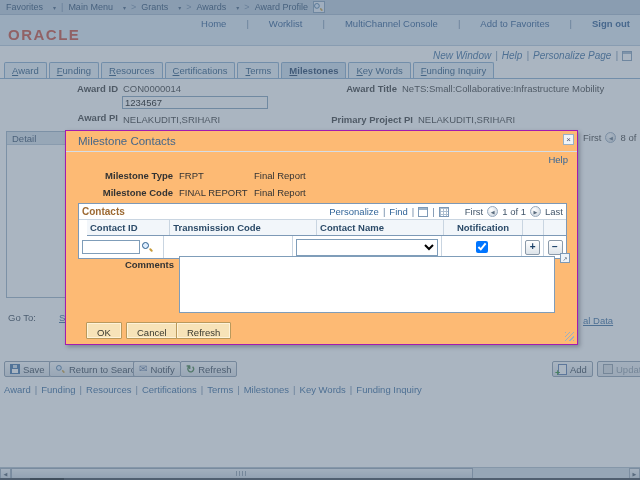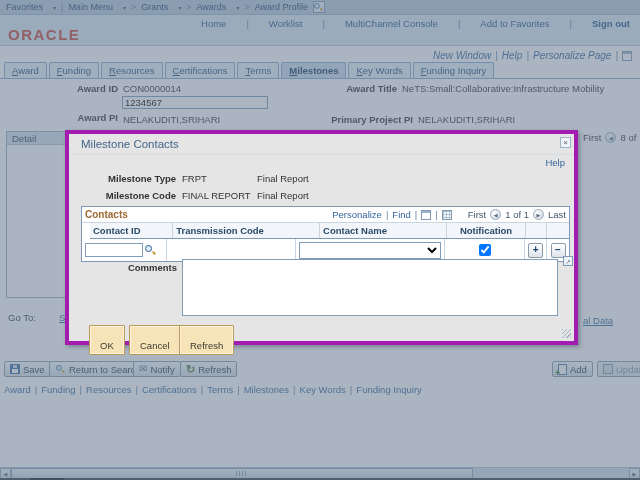--- a/index.html
+++ b/index.html
@@ -73,22 +73,22 @@
               display:flex; align-items:center; justify-content:center; }
   .hs-grip { width:12px; height:5px;
              background-image:repeating-linear-gradient(90deg,#8b9aa9 0 1px, transparent 1px 3px); }
   .bottomstrip { position:absolute; left:0; top:478px; width:640px; height:2px; background:#39404d; }
   .bottomblock { position:absolute; left:30px; top:478px; width:34px; height:2px; background:#161b22; }
 
   
   .dim { position:absolute; inset:0; background:rgba(100,120,142,0.55); z-index:5; }
 
   
-  .modal { position:absolute; left:65px; top:130px; width:513px; height:215px; background:#e5e5e5;
-           border:4px solid #a21caf; z-index:10; box-shadow:2px 2px 4px rgba(40,50,65,0.35); }
+  .modal { position:absolute; left:65px; top:130px; width:513px; height:215px; background:#fdba74;
+           border:1px solid #a21caf; z-index:10; box-shadow:2px 2px 4px rgba(40,50,65,0.35); }
   .m-title { position:absolute; left:12px; top:4px; font-size:11.5px; color:#44668a; }
   .m-close { position:absolute; right:3px; top:3px; width:11px; height:11px; border:1px solid #9ab0c4;
              background:#f0f4f8; font-size:8px; line-height:9px; text-align:center; color:#556; cursor:pointer; }
   .m-sep { position:absolute; left:0; top:20px; width:100%; height:1px; background:#d5dde5; }
   .m-help { position:absolute; top:23px; right:9px; font-size:9.5px; }
   .m-lbl { position:absolute; font-size:9.5px; font-weight:bold; text-align:right; color:#333; }
   .m-val { position:absolute; font-size:9.5px; color:#333; }
 
   .grid { position:absolute; left:12px; top:72px; width:489px; border:1px solid #7d99b6; background:#fff; }
   .gnav { height:16px; display:flex; align-items:center; justify-content:space-between;
@@ -114,21 +114,21 @@
   .m-textarea { position:absolute; left:113px; top:125px; width:376px; height:57px; resize:none;
                 border:1px solid #7f9db9; font-size:9.5px; font-family:"Liberation Sans",sans-serif; }
   .miniwin { width:10px; height:10px; border:1px solid #7d99b6; background:#eef3f8; cursor:pointer;
              display:flex; align-items:center; justify-content:center; font-size:6px; color:#44576b; }
   .ipop { width:10px; height:10px; border:1px solid #7d99b6; background:#fff;
           box-shadow: inset 0 2px 0 #9db4ca; cursor:pointer; }
   .igrid { width:10px; height:10px; border:1px solid #7d99b6; background-color:#fff; cursor:pointer;
            background-image:linear-gradient(#aebfd0 1px, transparent 1px),
                             linear-gradient(90deg,#aebfd0 1px, transparent 1px);
            background-size:3px 3px; }
-  .mbtn { position:absolute; top:191px; height:17px; padding:14px 10px; font-size:9.5px; cursor:pointer;
+  .mbtn { position:absolute; top:191px; height:17px; padding:4px 10px; font-size:9.5px; cursor:pointer;
           background:#F7E3B8; border:1px solid #b9995c; box-shadow:inset 0 0 0 1px #fdf3da;
           color:#3a3a30; border-radius:1px; font-family:"Liberation Sans",sans-serif; }
   .m-grip { position:absolute; right:3px; bottom:3px; width:9px; height:9px; cursor:nwse-resize;
             background-image:repeating-linear-gradient(135deg,#9ab0c4 0 1px, transparent 1px 3px); }
 
   
   .lens { position:relative; width:11px; height:11px; display:inline-block; flex:none; }
   .lens .lc { position:absolute; left:0; top:0; width:7px; height:7px; border:1.5px solid #2a5d8c;
               border-radius:50%; background:#dfeeff; }
   .lens .lh { position:absolute; left:7px; top:7px; width:4px; height:2px; background:#c79b3a;

